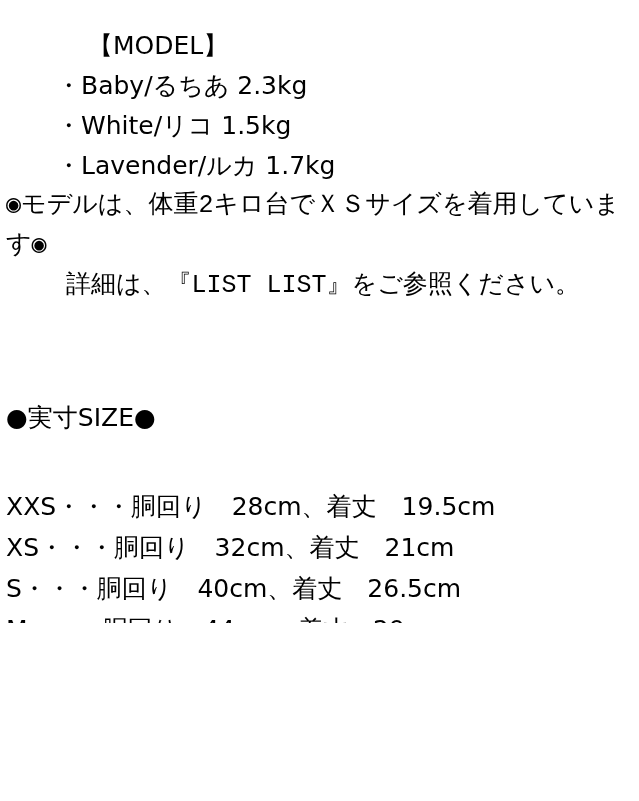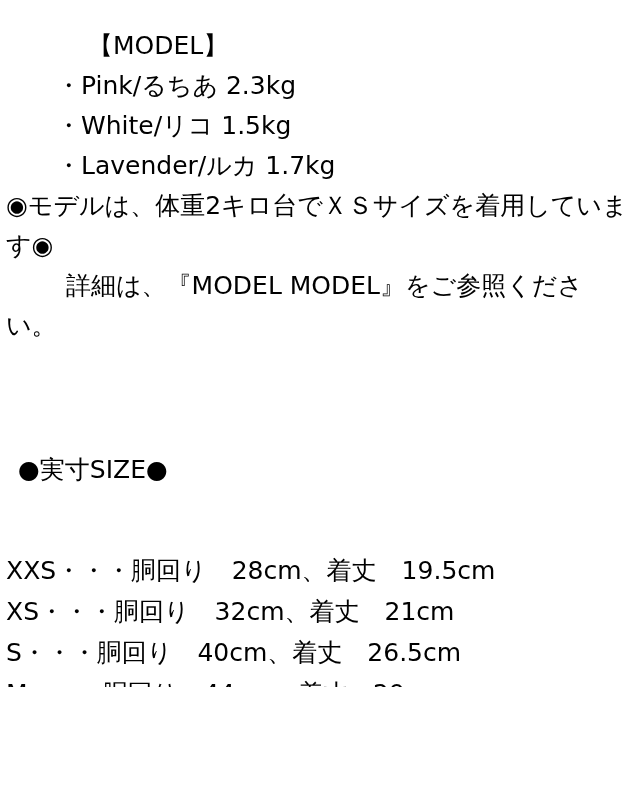--- a/index.html
+++ b/index.html
@@ -31,32 +31,33 @@
     padding-left: 82px;
   }
   .indent-bullet {
     padding-left: 50px;
   }
   .flow {
     font-size: 25px;
     line-height: 40px;
     white-space: pre-wrap;
     margin: 0;
+    font-family: Liberation Mono, monospace;
   }
   .para-detail {
     text-indent: 60px;
   }
   .gap-block {
     height: 92px;
   }
   .heading-size {
     font-size: 25px;
     line-height: 40px;
     font-weight: normal;
-    margin: 12px;
+    margin: 0;
   }
   .gap-small {
     height: 48px;
   }
   .size-row {
     font-size: 25px;
     line-height: 41px;
     white-space: pre;
   }
   .clipped {
@@ -64,27 +65,27 @@
     height: 14px;
   }
 </style>
 </head>
 <body>
 
 <div class="page">
 
   <div class="line indent-model">【MODEL】</div>
 
-  <div class="line indent-bullet">・Pink/るちあ 2.3kg</div>
+  <div class="line indent-bullet">・Baby/るちあ 2.3kg</div>
   <div class="line indent-bullet">・White/リコ 1.5kg</div>
   <div class="line indent-bullet">・Lavender/ルカ 1.7kg</div>
 
   <p class="flow">◉モデルは、体重2キロ台でＸＳサイズを着用しています◉</p>
 
-  <p class="flow para-detail">詳細は、『MODEL MODEL』をご参照ください。</p>
+  <p class="flow para-detail">詳細は、『LIST LIST』をご参照ください。</p>
 
   <div class="gap-block"></div>
 
   <p class="heading-size">●実寸SIZE●</p>
 
   <div class="gap-small"></div>
 
   <div class="size-row">XXS・・・胴回り　28cm、着丈　19.5cm</div>
   <div class="size-row">XS・・・胴回り　32cm、着丈　21cm</div>
   <div class="size-row">S・・・胴回り　40cm、着丈　26.5cm</div>

